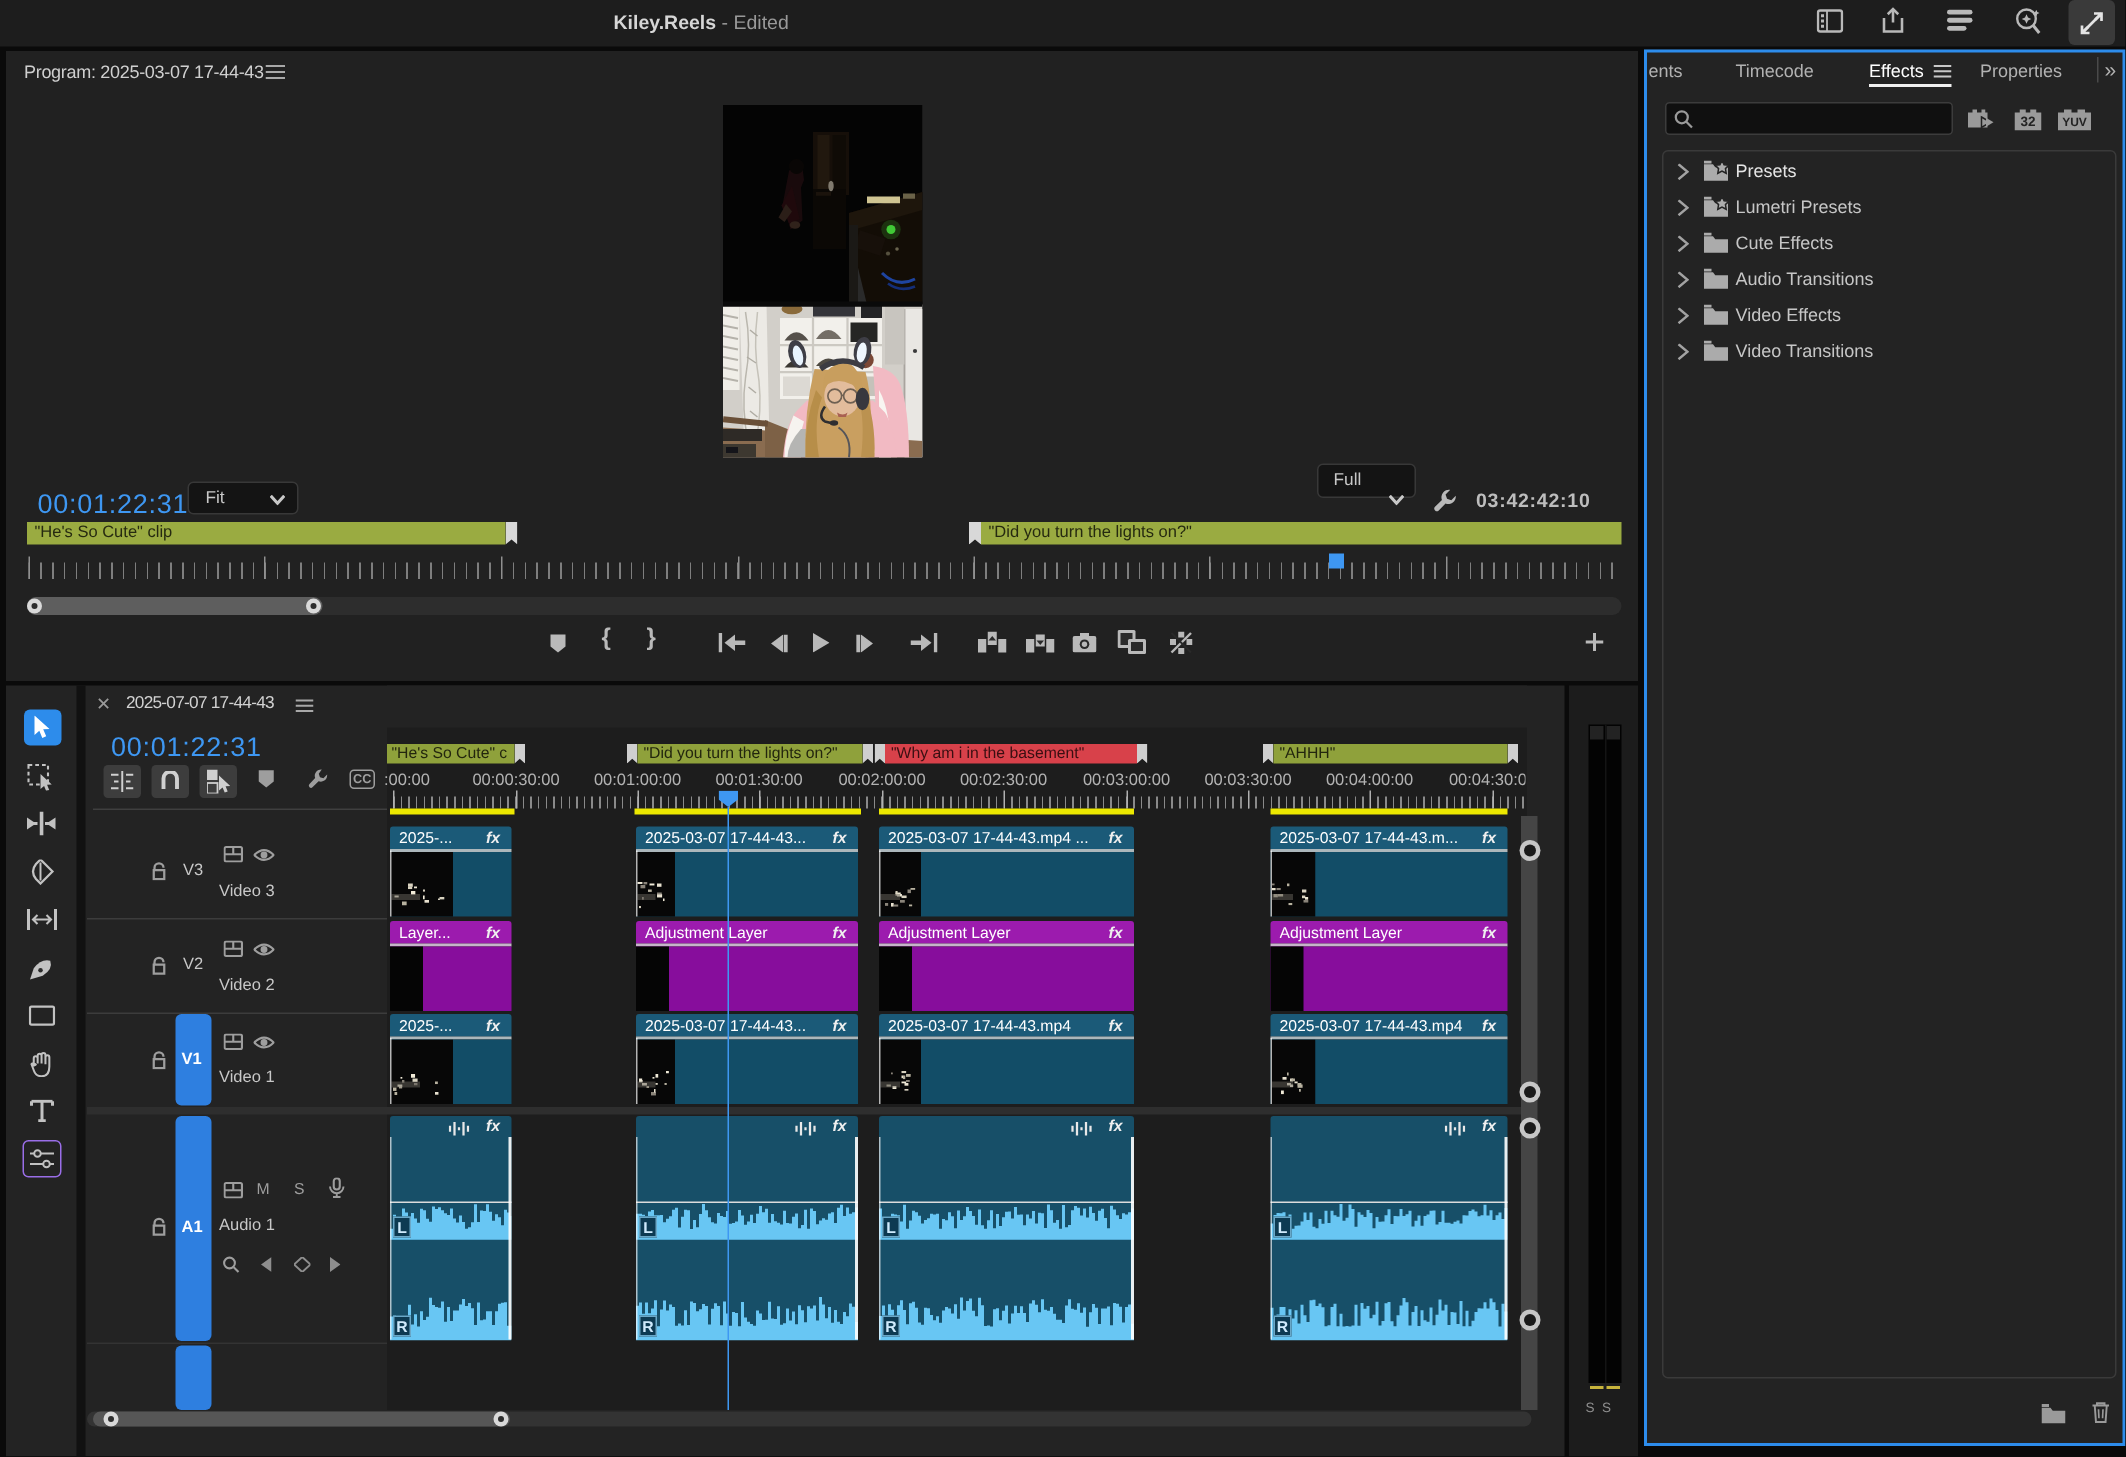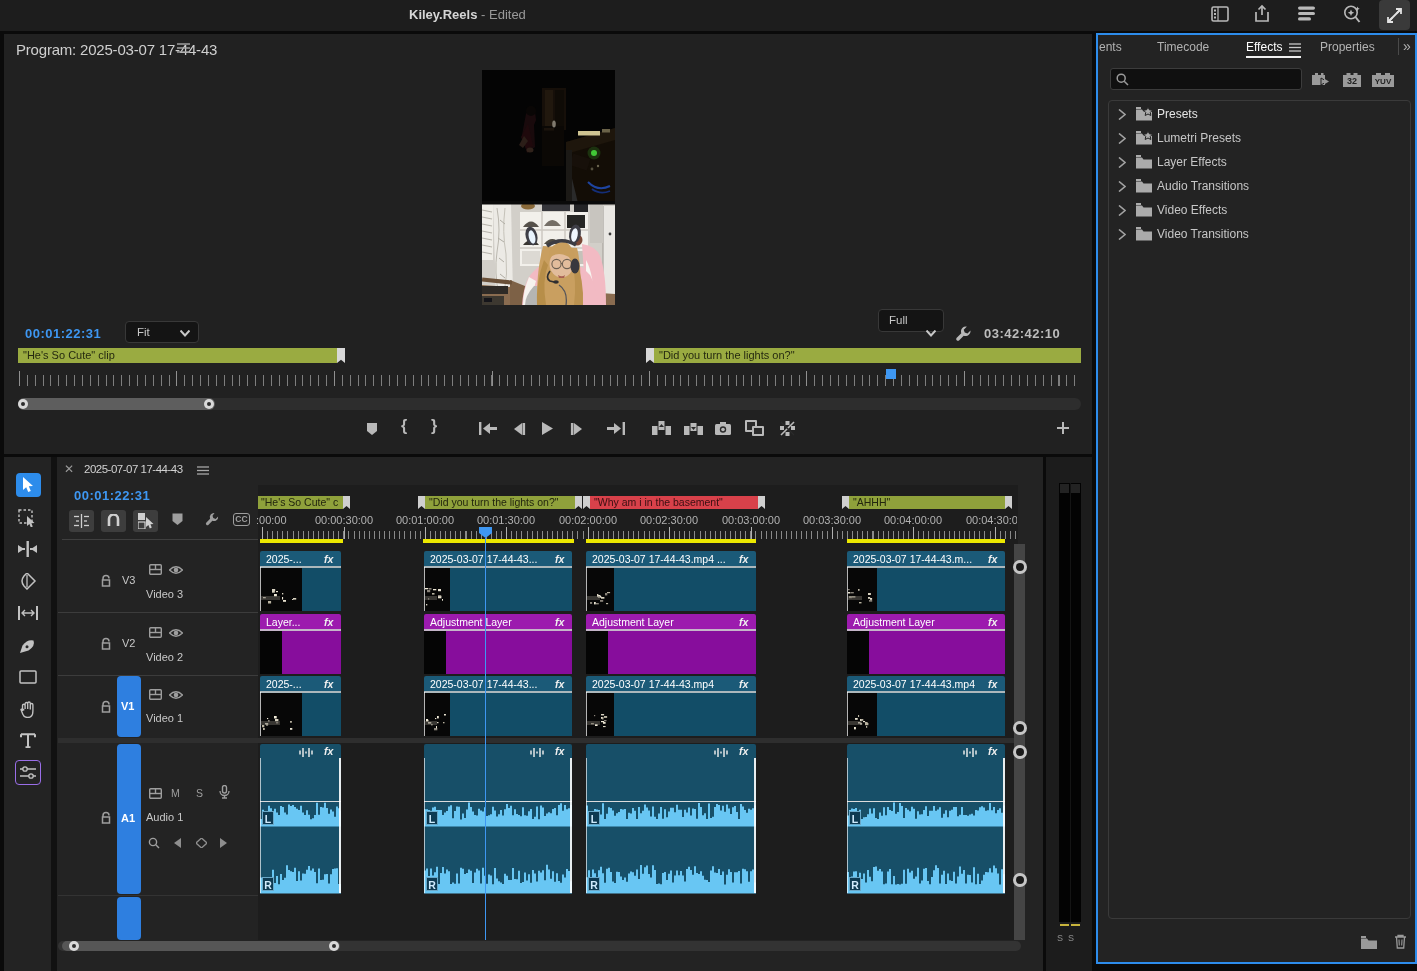--- a/index.html
+++ b/index.html
@@ -1,16 +1,16 @@
 <!DOCTYPE html>
 <html><head><meta charset="utf-8"><style>
 *{margin:0;padding:0;box-sizing:border-box}
 body{width:1417px;height:971px;background:#0a0a0a;font-family:"Liberation Sans",sans-serif;position:relative;overflow:hidden}
 .abs{position:absolute}
-.tc{color:#3e97f2;font-weight:700;font-size:13px;letter-spacing:0.5px}
+.tc{color:#3e97f2;font-weight:400;font-size:18px;letter-spacing:0.5px}
 .btn{position:absolute;background:#141414;border:1px solid #383838;border-radius:4px;color:#c8c8c8;font-size:11.5px}
 .clip-t{position:absolute;color:#fff;font-size:10.5px;white-space:nowrap;overflow:hidden}
 .fx{position:absolute;color:#efefef;font-size:10.5px;font-style:italic;font-weight:700}
 </style></head><body>
 
 <div class="abs" style="left:0;top:0;width:1417px;height:31px;background:#1d1d1d"></div>
 <div class="abs" style="left:409px;top:7px;font-size:13px;color:#d6d6d6"><b>Kiley.Reels</b><span style="color:#999"> - Edited</span></div>
 <svg style="position:absolute;left:1211px;top:6px" width="18" height="16" viewBox="0 0 18 16">
     <rect x="1" y="1" width="16" height="14" rx="1.5" fill="none" stroke="#b9b9b9" stroke-width="1.6"></rect>
     <rect x="3" y="3.5" width="2" height="2" fill="#b9b9b9"></rect>
@@ -33,21 +33,21 @@
     <path d="M13.5 13 L17.5 18" stroke="#b9b9b9" stroke-width="2"></path>
     <path d="M9 5.5 l1 2.2 2.2 1 -2.2 1 -1 2.2 -1-2.2 -2.2-1 2.2-1 z" fill="#b9b9b9"></path>
     <path d="M15.5 2.5 l.7 1.5 1.5.7 -1.5.7 -.7 1.5 -.7-1.5 -1.5-.7 1.5-.7 z" fill="#b9b9b9"></path>
   </svg>
 <div class="abs" style="left:1379px;top:0;width:31px;height:30px;background:#3a3a3a;border-radius:4px"></div>
 <svg style="position:absolute;left:1386px;top:7px" width="17" height="17" viewBox="0 0 17 17">
     <path d="M10 2 h5 v5 M15 2 L2 15 M2 10 v5 h5" fill="none" stroke="#e3e3e3" stroke-width="1.8"></path>
     <path d="M15 2 L10.8 6.2 M2 15 L6.2 10.8" stroke="#e3e3e3" stroke-width="1.8"></path>
   </svg>
 <div class="abs" style="left:4px;top:34px;width:1088px;height:420px;background:#212121"></div>
-<div class="abs" style="left:16px;top:41px;font-size:15px;letter-spacing:-0.2px;color:#cfcfcf">Program: 2025-03-07 17-44-43</div>
+<div class="abs" style="left:16px;top:41px;font-size:12px;letter-spacing:-0.2px;color:#cfcfcf">Program: 2025-03-07 17-44-43</div>
 <svg style="position:absolute;left:177px;top:43px" width="13" height="10" viewBox="0 0 13 10">
     <line x1="0" y1="1" x2="13" y2="1" stroke="#a8a8a8" stroke-width="1.4"></line>
     <line x1="0" y1="5" x2="13" y2="5" stroke="#a8a8a8" stroke-width="1.4"></line>
     <line x1="0" y1="9" x2="13" y2="9" stroke="#a8a8a8" stroke-width="1.4"></line>
   </svg>
 <svg class="abs" style="left:482px;top:70px" width="133" height="235" viewBox="0 0 133 235">
 <rect width="133" height="133" fill="#040404"></rect>
 <g opacity="0.72">
       <rect x="60" y="18" width="24" height="42" fill="#1d140b"></rect>
 <rect x="63" y="20" width="8" height="38" fill="#2d2012"></rect>
@@ -802,21 +802,21 @@
     <path d="M12 0 l1.4 2.8 3.1 0.4 -2.2 2.2 0.5 3.1 -2.8 -1.5 -2.8 1.5 0.5 -3.1 -2.2 -2.2 3.1 -0.4 z" fill="#ababab" stroke="#232323" stroke-width="1"></path>
   </svg>
 <div class="abs" style="left:1157px;top:131px;font-size:12px;color:#c6c6c6">Lumetri Presets</div>
 <svg style="position:absolute;left:1118px;top:157px" width="8" height="11" viewBox="0 0 8 11">
     <path d="M1 0.5 L7 5.5 L1 10.5" fill="none" stroke="#a2a2a2" stroke-width="1.6"></path>
   </svg>
 <svg style="position:absolute;left:1136px;top:155px" width="16" height="14" viewBox="0 0 16 14">
     <path d="M0 2.5 h6 l1.5 2 H16 v9 H0 z" fill="#ababab"></path>
     <rect x="0" y="0" width="5" height="2" fill="#ababab"></rect>
   </svg>
-<div class="abs" style="left:1157px;top:155px;font-size:12px;color:#c6c6c6">Layer Effects</div>
+<div class="abs" style="left:1157px;top:155px;font-size:12px;color:#c6c6c6">Cute Effects</div>
 <svg style="position:absolute;left:1118px;top:181px" width="8" height="11" viewBox="0 0 8 11">
     <path d="M1 0.5 L7 5.5 L1 10.5" fill="none" stroke="#a2a2a2" stroke-width="1.6"></path>
   </svg>
 <svg style="position:absolute;left:1136px;top:179px" width="16" height="14" viewBox="0 0 16 14">
     <path d="M0 2.5 h6 l1.5 2 H16 v9 H0 z" fill="#ababab"></path>
     <rect x="0" y="0" width="5" height="2" fill="#ababab"></rect>
   </svg>
 <div class="abs" style="left:1157px;top:179px;font-size:12px;color:#c6c6c6">Audio Transitions</div>
 <svg style="position:absolute;left:1118px;top:205px" width="8" height="11" viewBox="0 0 8 11">
     <path d="M1 0.5 L7 5.5 L1 10.5" fill="none" stroke="#a2a2a2" stroke-width="1.6"></path>

